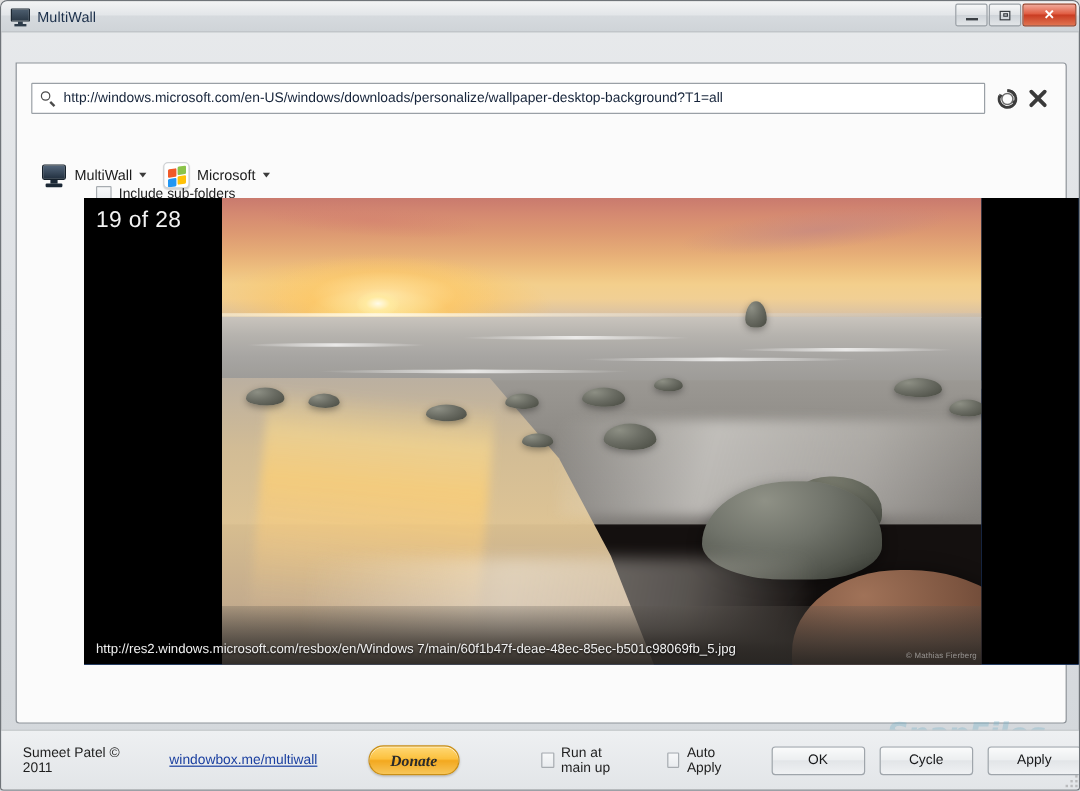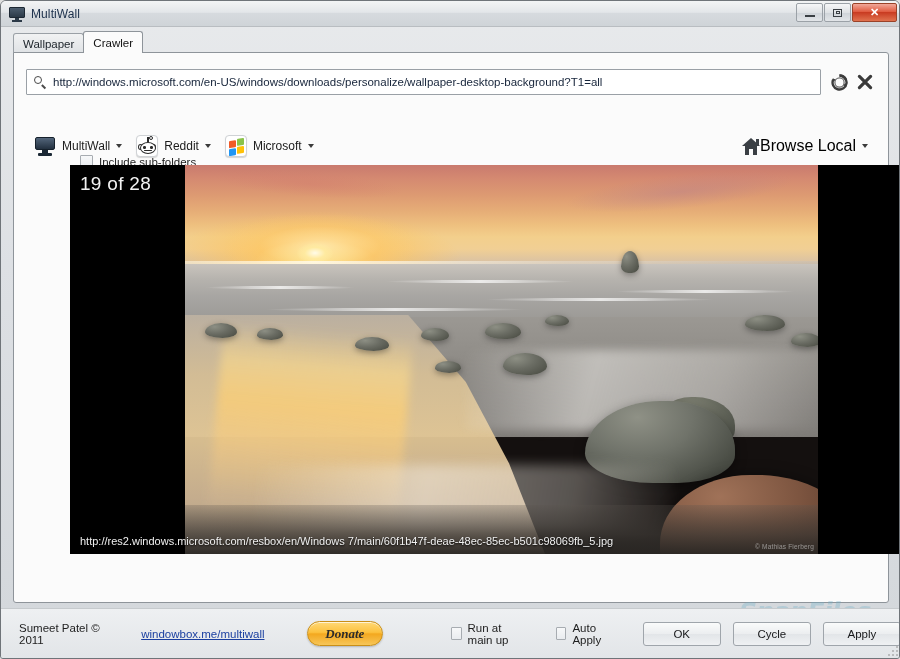--- a/index.html
+++ b/index.html
@@ -406,28 +406,20 @@
         </div>
       <div class="winbtn">
           <span class="restsq"></span>
         </div>
       <div class="winbtn close">
         <span>✕</span>
       </div>
     </div>
   </div>
 
-  <div id="tabstrip">
-    <div class="tab">
-      <span>Wallpaper</span>
-    </div>
-    <div class="tab active">
-      <span>Crawler</span>
-    </div>
-  </div>
 
   <div id="panel">
 
     <div id="urlrow">
       <div id="urlbox">
         <span id="search-icon">
           <span class="ring"></span>
             <span class="handle"></span>
         </span>
         <span id="urltext" title="http://windows.microsoft.com/en-US/windows/downloads/personalize/wallpaper-desktop-background?T1=all">http://windows.microsoft.com/en-US/windows/downloads/personalize/wallpaper-desktop-background?T1=all</span>
@@ -449,59 +441,35 @@
     </div>
 
     <div id="sourcebar">
       <div class="srcbtn">
         <span class="ic-multiwall">
           <span class="s1"></span>
             <span class="st"></span>
             <span class="bs"></span>
         </span>
         <span class="lbl">MultiWall</span>
-        <span class="caret"></span>
-      </div>
-      <div class="srcbtn">
-        <span class="ic-reddit">
-          <span class="ant"></span>
-            <span class="antd"></span>
-          <span class="ear-l"></span>
-            <span class="ear-r"></span>
-          <span class="head"></span>
-            <span class="eye-l"></span>
-            <span class="eye-r"></span>
-            <span class="mouth"></span>
-        </span>
-        <span class="lbl">Reddit</span>
         <span class="caret"></span>
       </div>
       <div class="srcbtn">
         <span class="ic-ms">
           <span class="flag">
             <span class="q q1"></span>
               <span class="q q2"></span>
             <span class="q q3"></span>
               <span class="q q4"></span>
           </span>
         </span>
         <span class="lbl">Microsoft</span>
         <span class="caret"></span>
       </div>
 
-      <div id="browse-local">
-        <span class="ic-home">
-          <span class="roof"></span>
-            <span class="chim"></span>
-            <span class="body2"></span>
-            <span class="door"></span>
-        </span>
-        <span class="lbl">Browse Local</span>
-        <span class="caret"></span>
-      </div>
     </div>
 
     <div id="subfolders-row">
       <span class="cb"></span>
       <span class="cblabel">Include sub-folders</span>
     </div>
 
     <div id="preview">
       <div id="photo">
         <div id="sky"></div>

